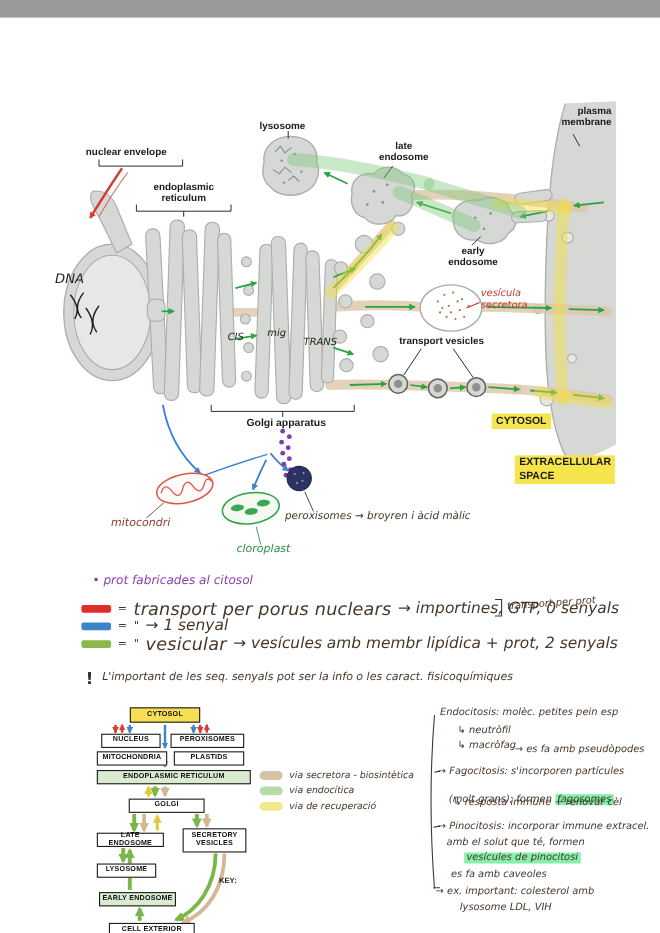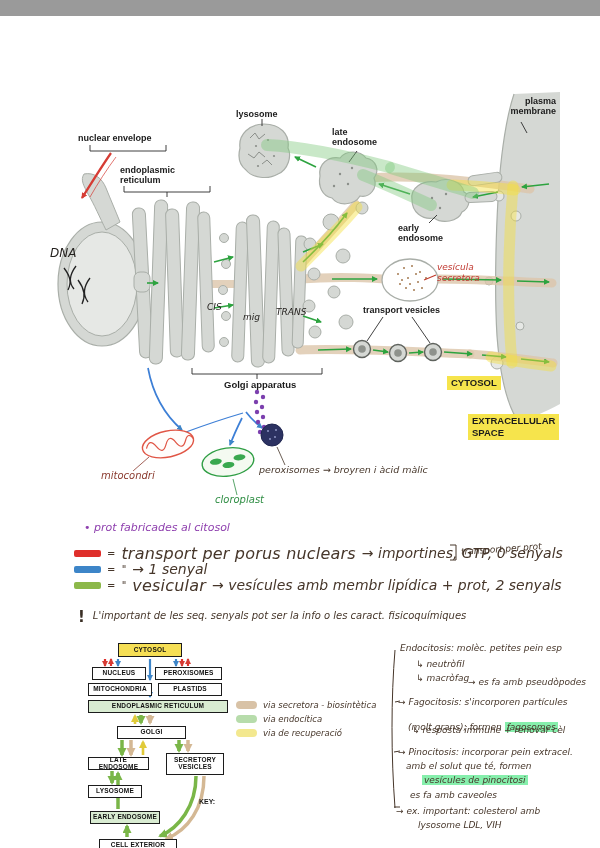--- a/index.html
+++ b/index.html
@@ -2,21 +2,21 @@
 <html><head>
 <meta charset="utf-8">
 <style>
   * { margin:0; padding:0; box-sizing:border-box; }
   html,body { background:#9a9a9a; }
   #page { position:relative; width:600px; height:848px; background:#ffffff; overflow:hidden; margin:16px auto;
           font-family:"Liberation Sans",sans-serif; }
   svg.art { position:absolute; left:0; top:0; z-index:1; }
   .t { position:absolute; z-index:2; }
   .p { font-family:"Liberation Sans",sans-serif; font-weight:bold; color:#1b1b1b; font-size:9px; line-height:1.12; white-space:pre-line; }
-  .ctr { }
+  .ctr { text-align:center; }
   .rgt { text-align:right; }
   .ytag { background:#f6e44c; font-family:"Liberation Sans",sans-serif; font-weight:bold; font-size:9.5px; line-height:1.25; padding:1px 4px; white-space:pre-line; color:#1b1b1b; }
   .hw { font-family:"DejaVu Sans",sans-serif; font-style:italic; color:#46362a; font-size:9.5px; line-height:1.25; white-space:pre-line; }
   .c-blk{color:#25221f} .c-red{color:#c13a32} .c-maroon{color:#8a3a2e} .c-green{color:#2f8e44} .c-purple{color:#8e3fae}
   .s12{font-size:12px} .s11{font-size:11px} .s10{font-size:10px} .s9{font-size:9px} .s85{font-size:8.5px} .rot-4{transform:rotate(-4deg)}
   .fb { position:absolute; z-index:3; border:1.2px solid #1c1c1c; background:#fff;
         font-family:"Liberation Sans",sans-serif; font-weight:bold; font-size:6.5px; line-height:1.05;
         letter-spacing:.2px; display:flex; align-items:center; justify-content:center; text-align:center;
         padding:1px 2px; color:#111; }
   .fb-yellow{background:#f6df55} .fb-green{background:#d9ecd2}
@@ -320,21 +320,21 @@
   <div class="t p ctr" style="left:398px;top:207px;width:64px;">early
 endosome</div>
   <div class="t p" style="left:363px;top:289px;">transport vesicles</div>
   <div class="t p" style="left:224px;top:364px;font-size:9.5px;">Golgi apparatus</div>
   <div class="t ytag" style="left:447px;top:360px;">CYTOSOL</div>
   <div class="t ytag" style="left:468px;top:398px;">EXTRACELLULAR
 SPACE</div>
 
   <div class="t hw c-blk s12" style="left:50px;top:230px;">DNA</div>
   <div class="t hw c-blk s9" style="left:207px;top:286px;">CIS</div>
-  <div class="t hw c-blk s9" style="left:243px;top:296px;text-align:center;">mig</div>
+  <div class="t hw c-blk s9" style="left:243px;top:282px;text-align:center;">mig</div>
   <div class="t hw c-blk s9" style="left:276px;top:291px;">TRANS</div>
   <div class="t hw c-red s9" style="left:437px;top:246px;">vesícula
 secretora</div>
   <div class="t hw c-maroon s10" style="left:101px;top:454px;">mitocondri</div>
   <div class="t hw c-green s10" style="left:215px;top:478px;">cloroplast</div>
   <div class="t hw" style="left:259px;top:448px;">peroxisomes → broyren i àcid màlic</div>
 
   <div class="t hw c-purple s11" style="left:84px;top:505px;">• prot fabricades al citosol</div>
 
   <div class="leg-row" style="left:74px;top:529px;">
@@ -383,20 +383,20 @@
 
   <div class="t hw s9" style="left:400px;top:627px;">Endocitosis: molèc. petites pein esp</div>
   <div class="t hw s9" style="left:416px;top:643px;">↳ neutròfil</div>
   <div class="t hw s9" style="left:416px;top:657px;">↳ macròfag</div>
   <div class="t hw s9" style="left:468px;top:661px;">→ es fa amb pseudòpodes</div>
   <div class="t hw s9" style="left:398px;top:681px;">→ Fagocitosis: s'incorporen partícules</div>
   <div class="t hw s9" style="left:408px;top:695px;">
     <span>(molt grans); formen </span><span class="hl">fagosomes</span>
   </div>
   <div class="t hw s9" style="left:412px;top:709px;">↳ resposta immune + renovar cèl</div>
-  <div class="t hw s9" style="left:398px;top:731px;">→ Pinocitosis: incorporar pein extracel.</div>
+  <div class="t hw s9" style="left:398px;top:731px;">→ Pinocitosis: incorporar immune extracel.</div>
   <div class="t hw s9" style="left:406px;top:745px;">amb el solut que té, formen</div>
   <div class="t hw s9" style="left:422px;top:759px;"><span class="hl">vesícules de pinocitosi</span></div>
   <div class="t hw s9" style="left:410px;top:774px;">es fa amb caveoles</div>
   <div class="t hw s9" style="left:396px;top:790px;">→ ex. important: colesterol amb</div>
   <div class="t hw s9" style="left:418px;top:804px;">lysosome LDL, VIH</div>
 
 </div>
 
 </body></html>

